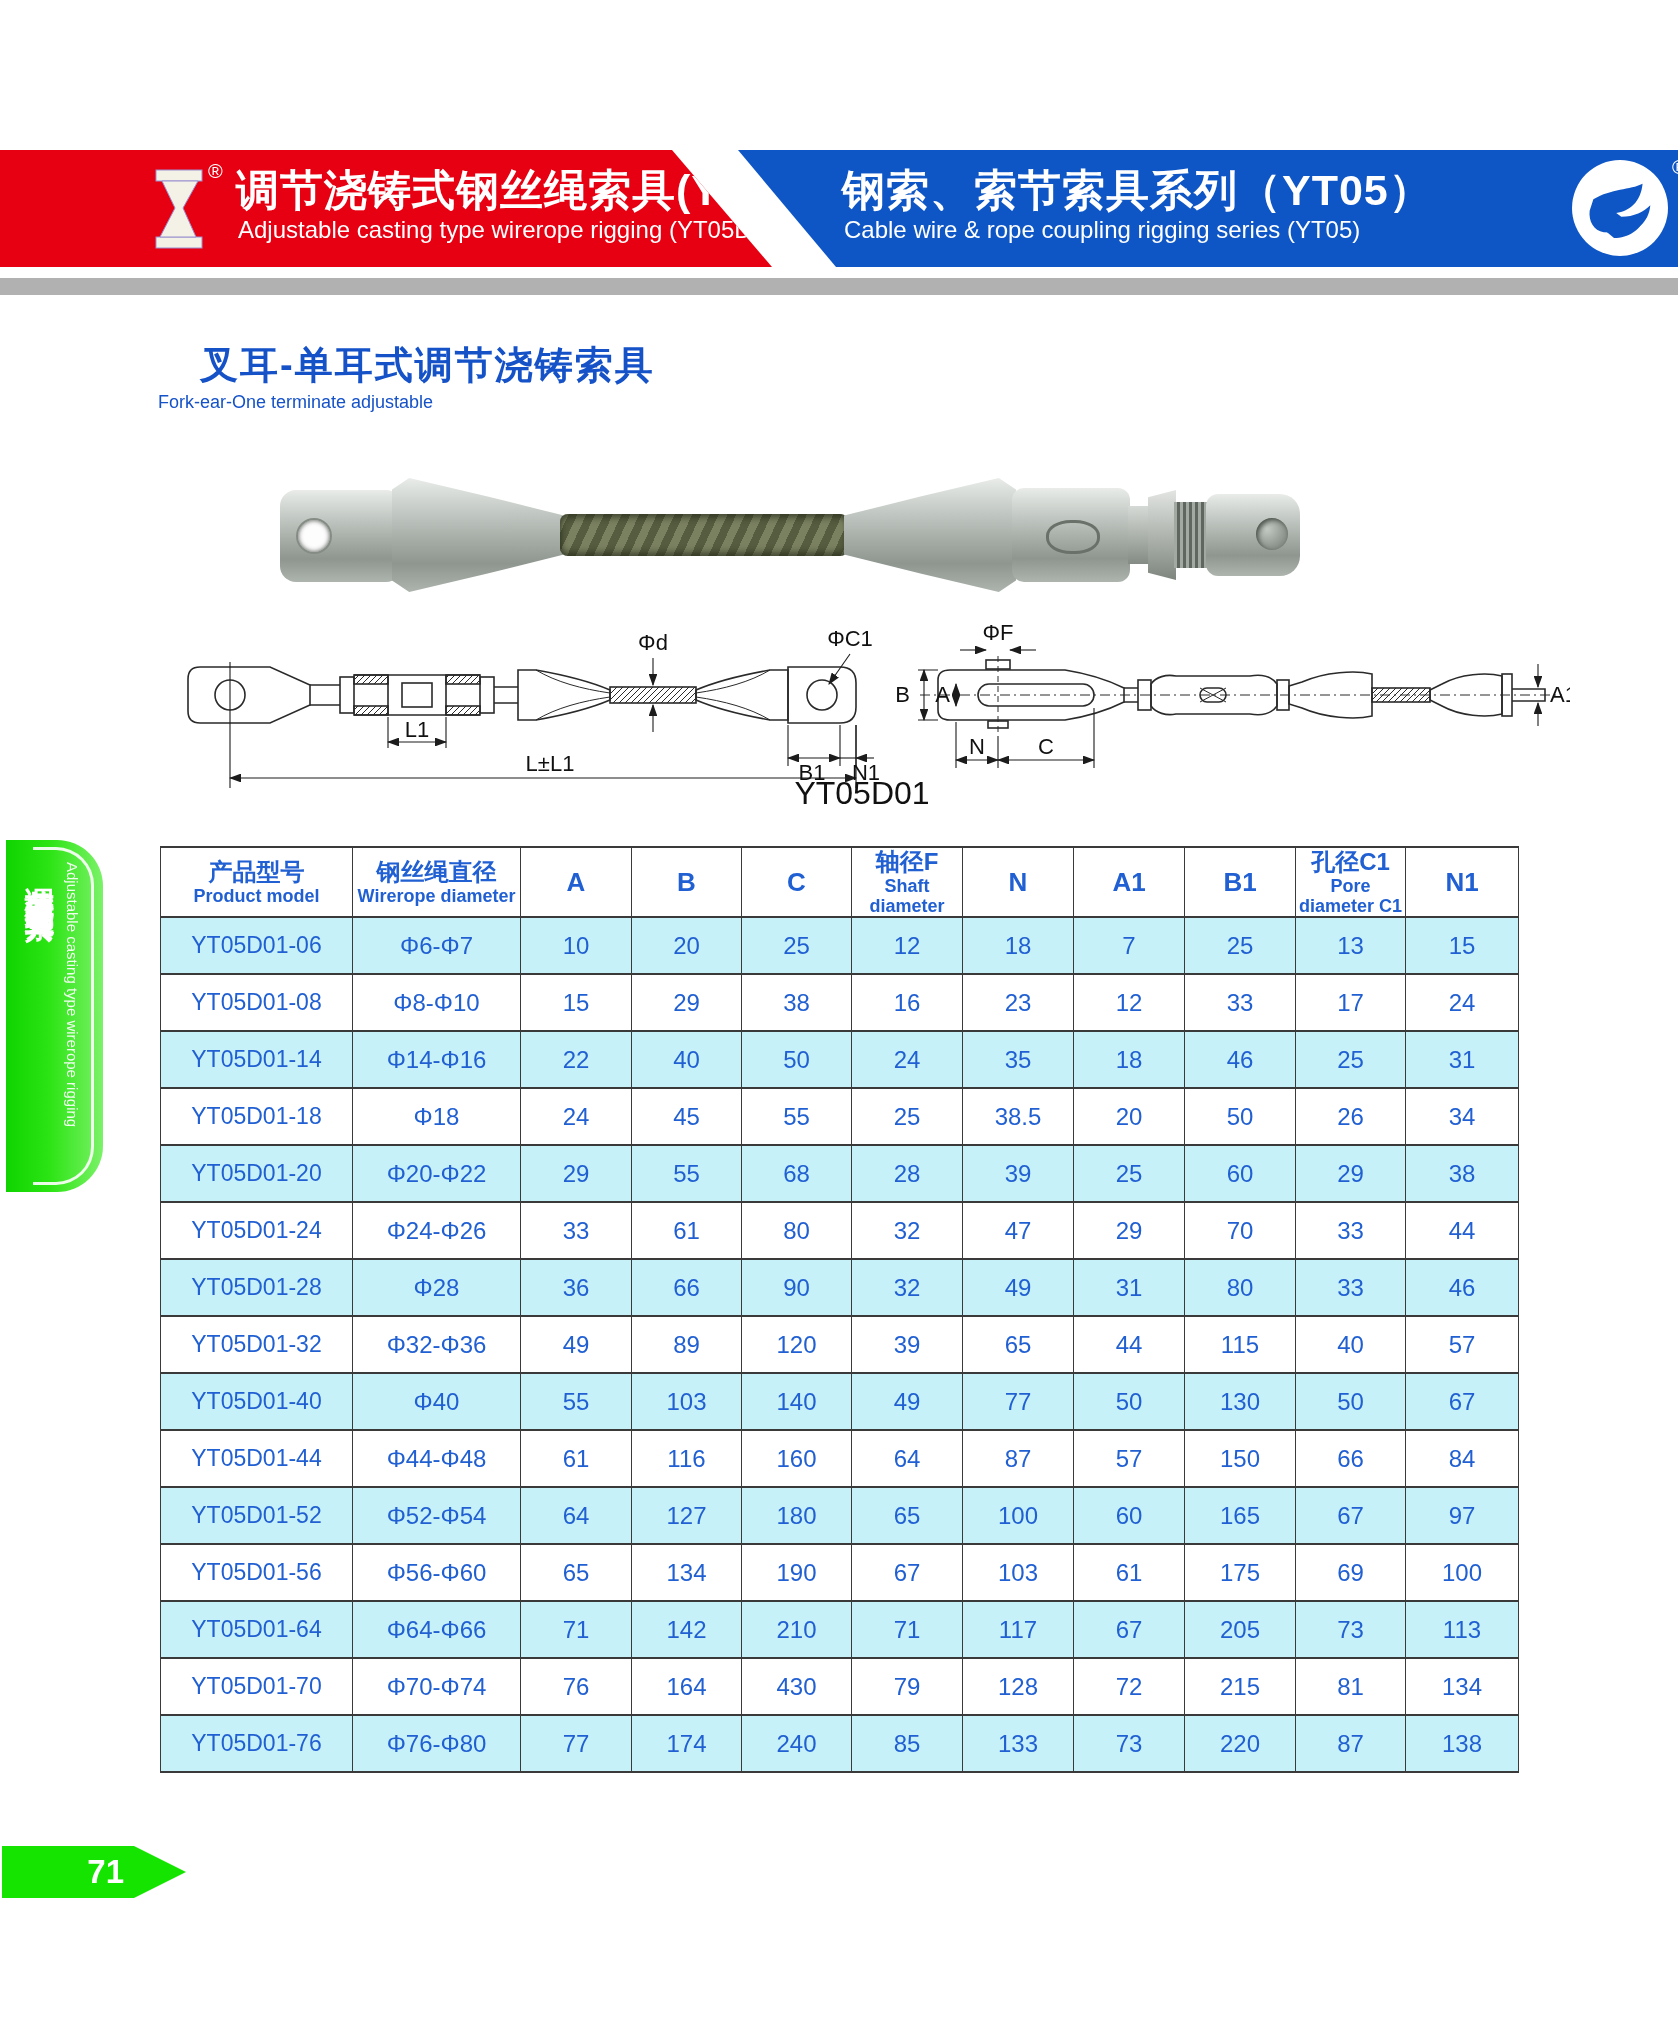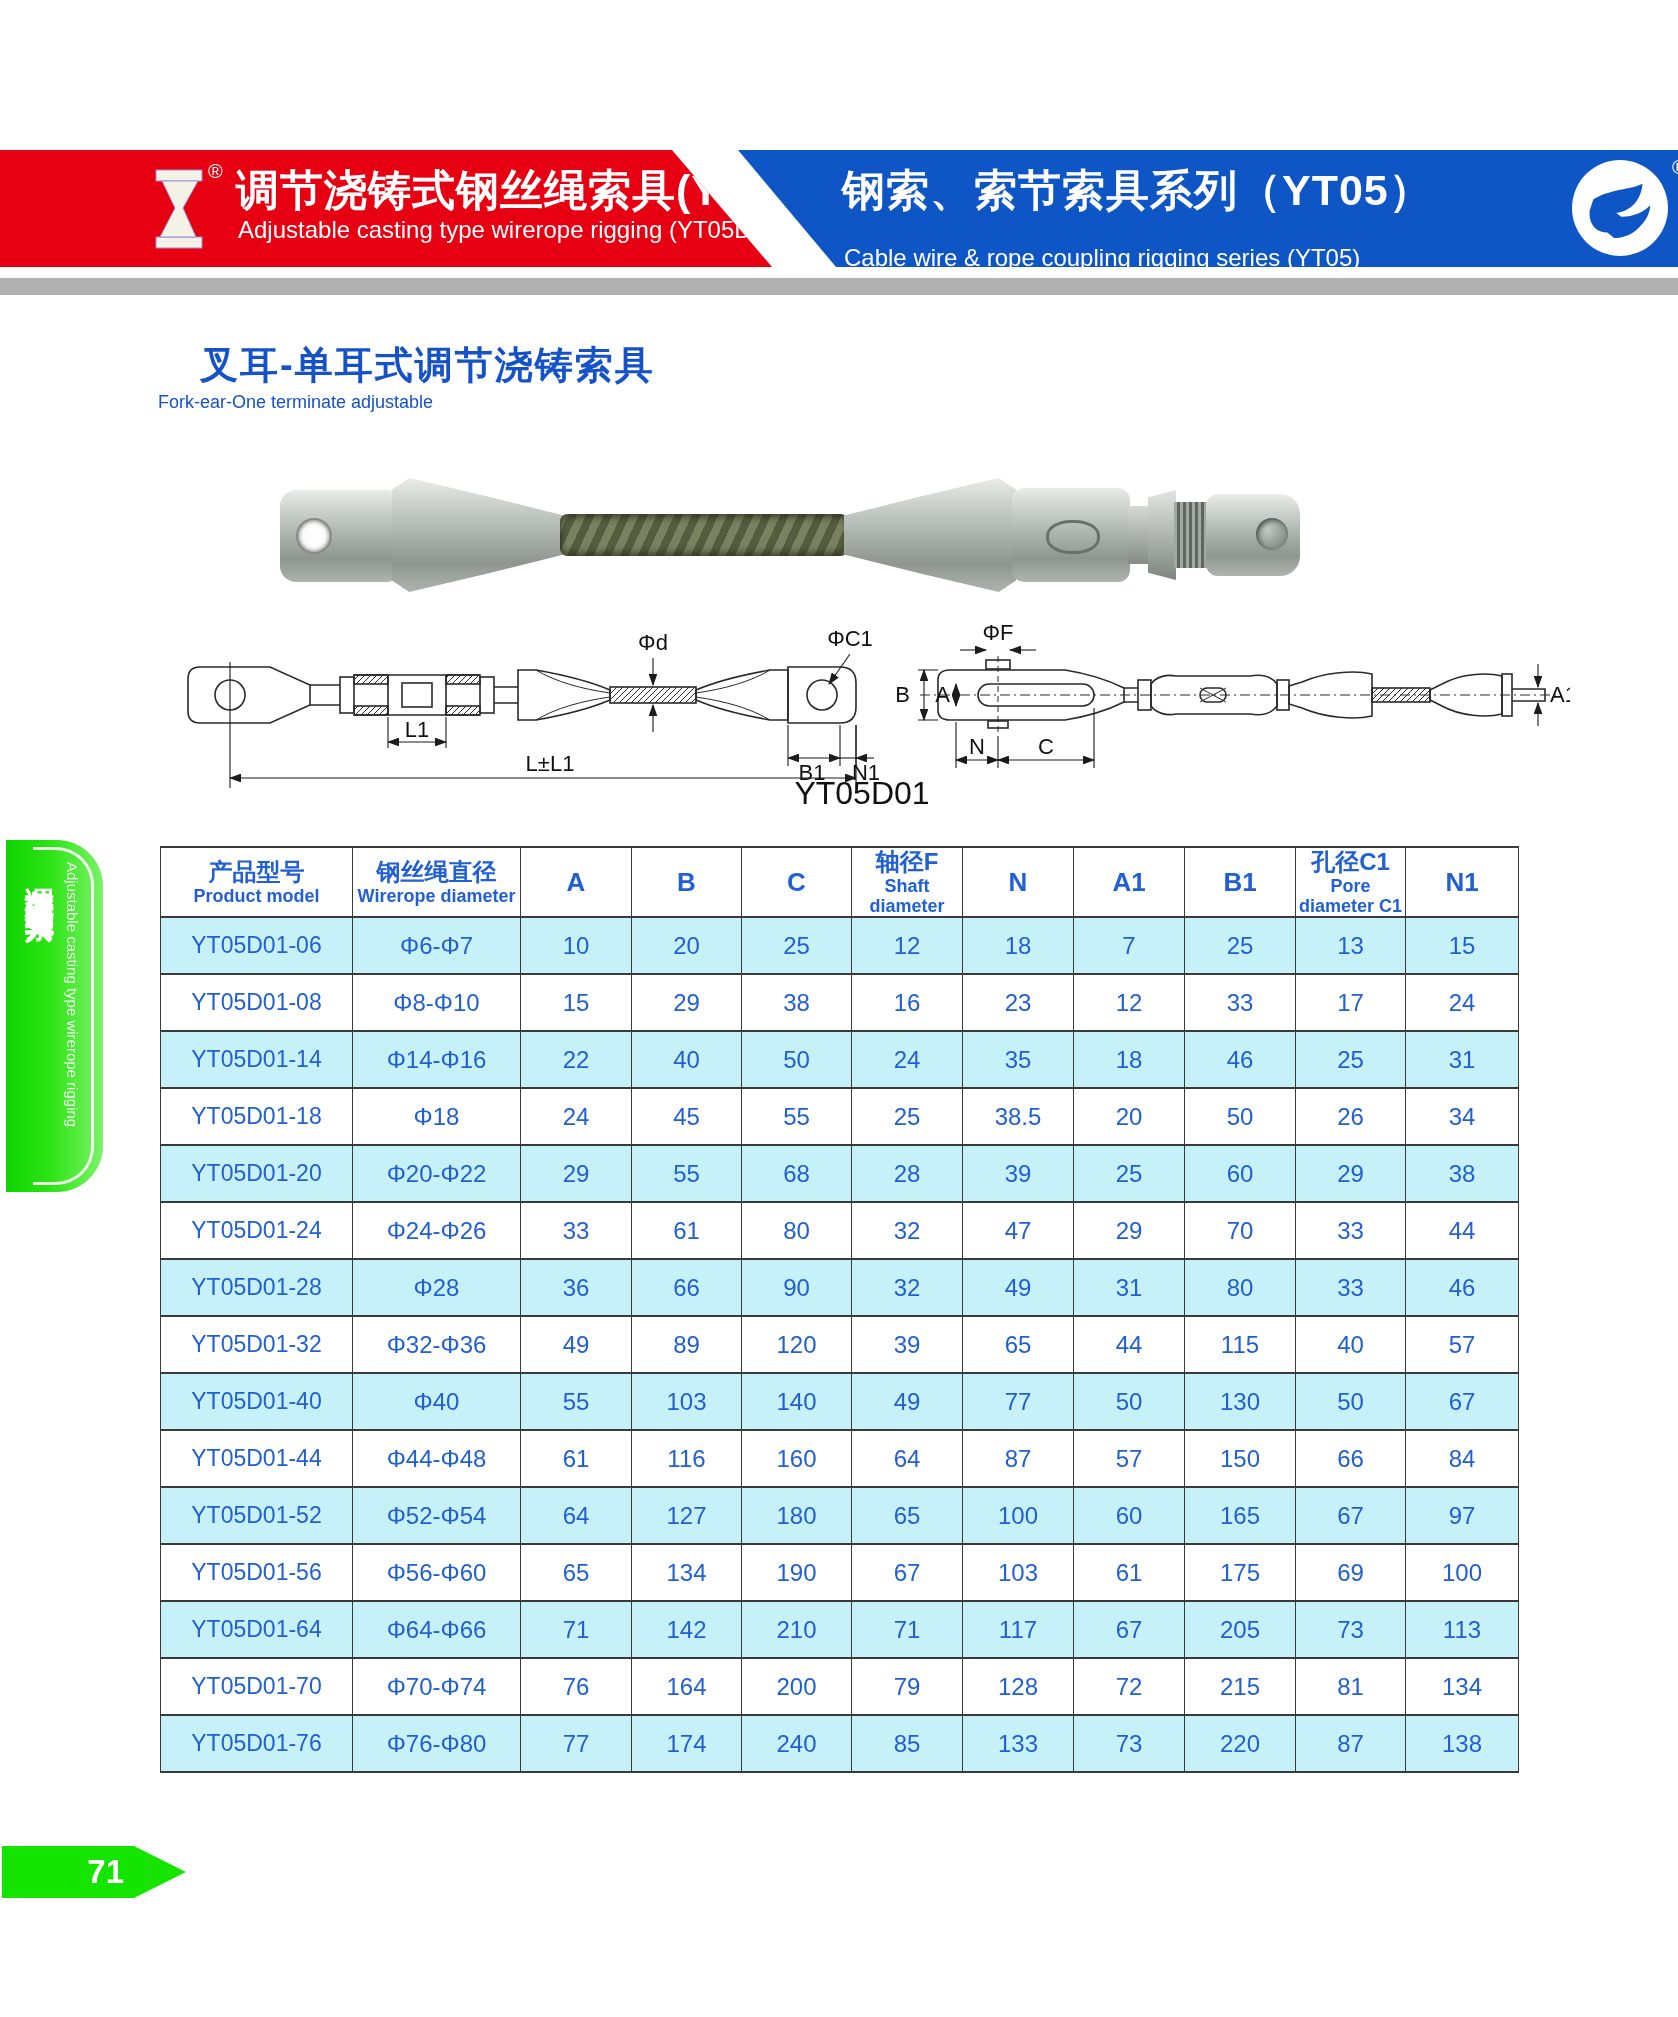--- a/index.html
+++ b/index.html
@@ -9,21 +9,21 @@
   
   .banner-red{position:absolute;left:0;top:150px;width:772px;height:117px;
     background:#e60012;clip-path:polygon(0 0,672px 0,772px 100%,0 100%);}
   .banner-blue{position:absolute;left:724px;top:150px;width:976px;height:117px;
     background:#0e56c6;clip-path:polygon(14px 0,100% 0,100% 100%,112px 100%);text-align:center;}
   .banner-zh{position:absolute;color:#fff;font-weight:bold;font-size:43px;letter-spacing:1px;white-space:nowrap;}
   .banner-en{position:absolute;color:#fff;font-size:24px;white-space:nowrap;}
   .red-zh{left:236px;top:12px;}
   .red-en{left:238px;top:66px;}
   .blue-zh{left:118px;top:12px;}
-  .blue-en{left:120px;top:66px;margin-top:28px;}
+  .blue-en{left:120px;top:66px;}
   .reg{position:absolute;color:#fff;font-size:20px;}
   .logo-left{position:absolute;left:150px;top:18px;width:60px;height:82px;}
   .logo-left .reg{left:58px;top:-8px;}
   .logo-right{position:absolute;left:848px;top:10px;width:98px;height:98px;}
   .logo-circle{position:absolute;left:0;top:0;width:96px;height:96px;border-radius:50%;background:#fff;}
   .logo-right .reg{left:100px;top:-4px;}
 
   .gray-bar{position:absolute;left:0;top:278px;width:1678px;height:17px;background:#b1b1b1;}
 
   
@@ -474,21 +474,21 @@
             <td>67</td>
             <td>205</td>
             <td>73</td>
             <td>113</td>
           </tr>
           <tr>
             <td>YT05D01-70</td>
             <td>Φ70-Φ74</td>
             <td>76</td>
             <td>164</td>
-            <td>200</td>
+            <td>430</td>
             <td>79</td>
             <td>128</td>
             <td>72</td>
             <td>215</td>
             <td>81</td>
             <td>134</td>
           </tr>
           <tr>
             <td>YT05D01-76</td>
             <td>Φ76-Φ80</td>

